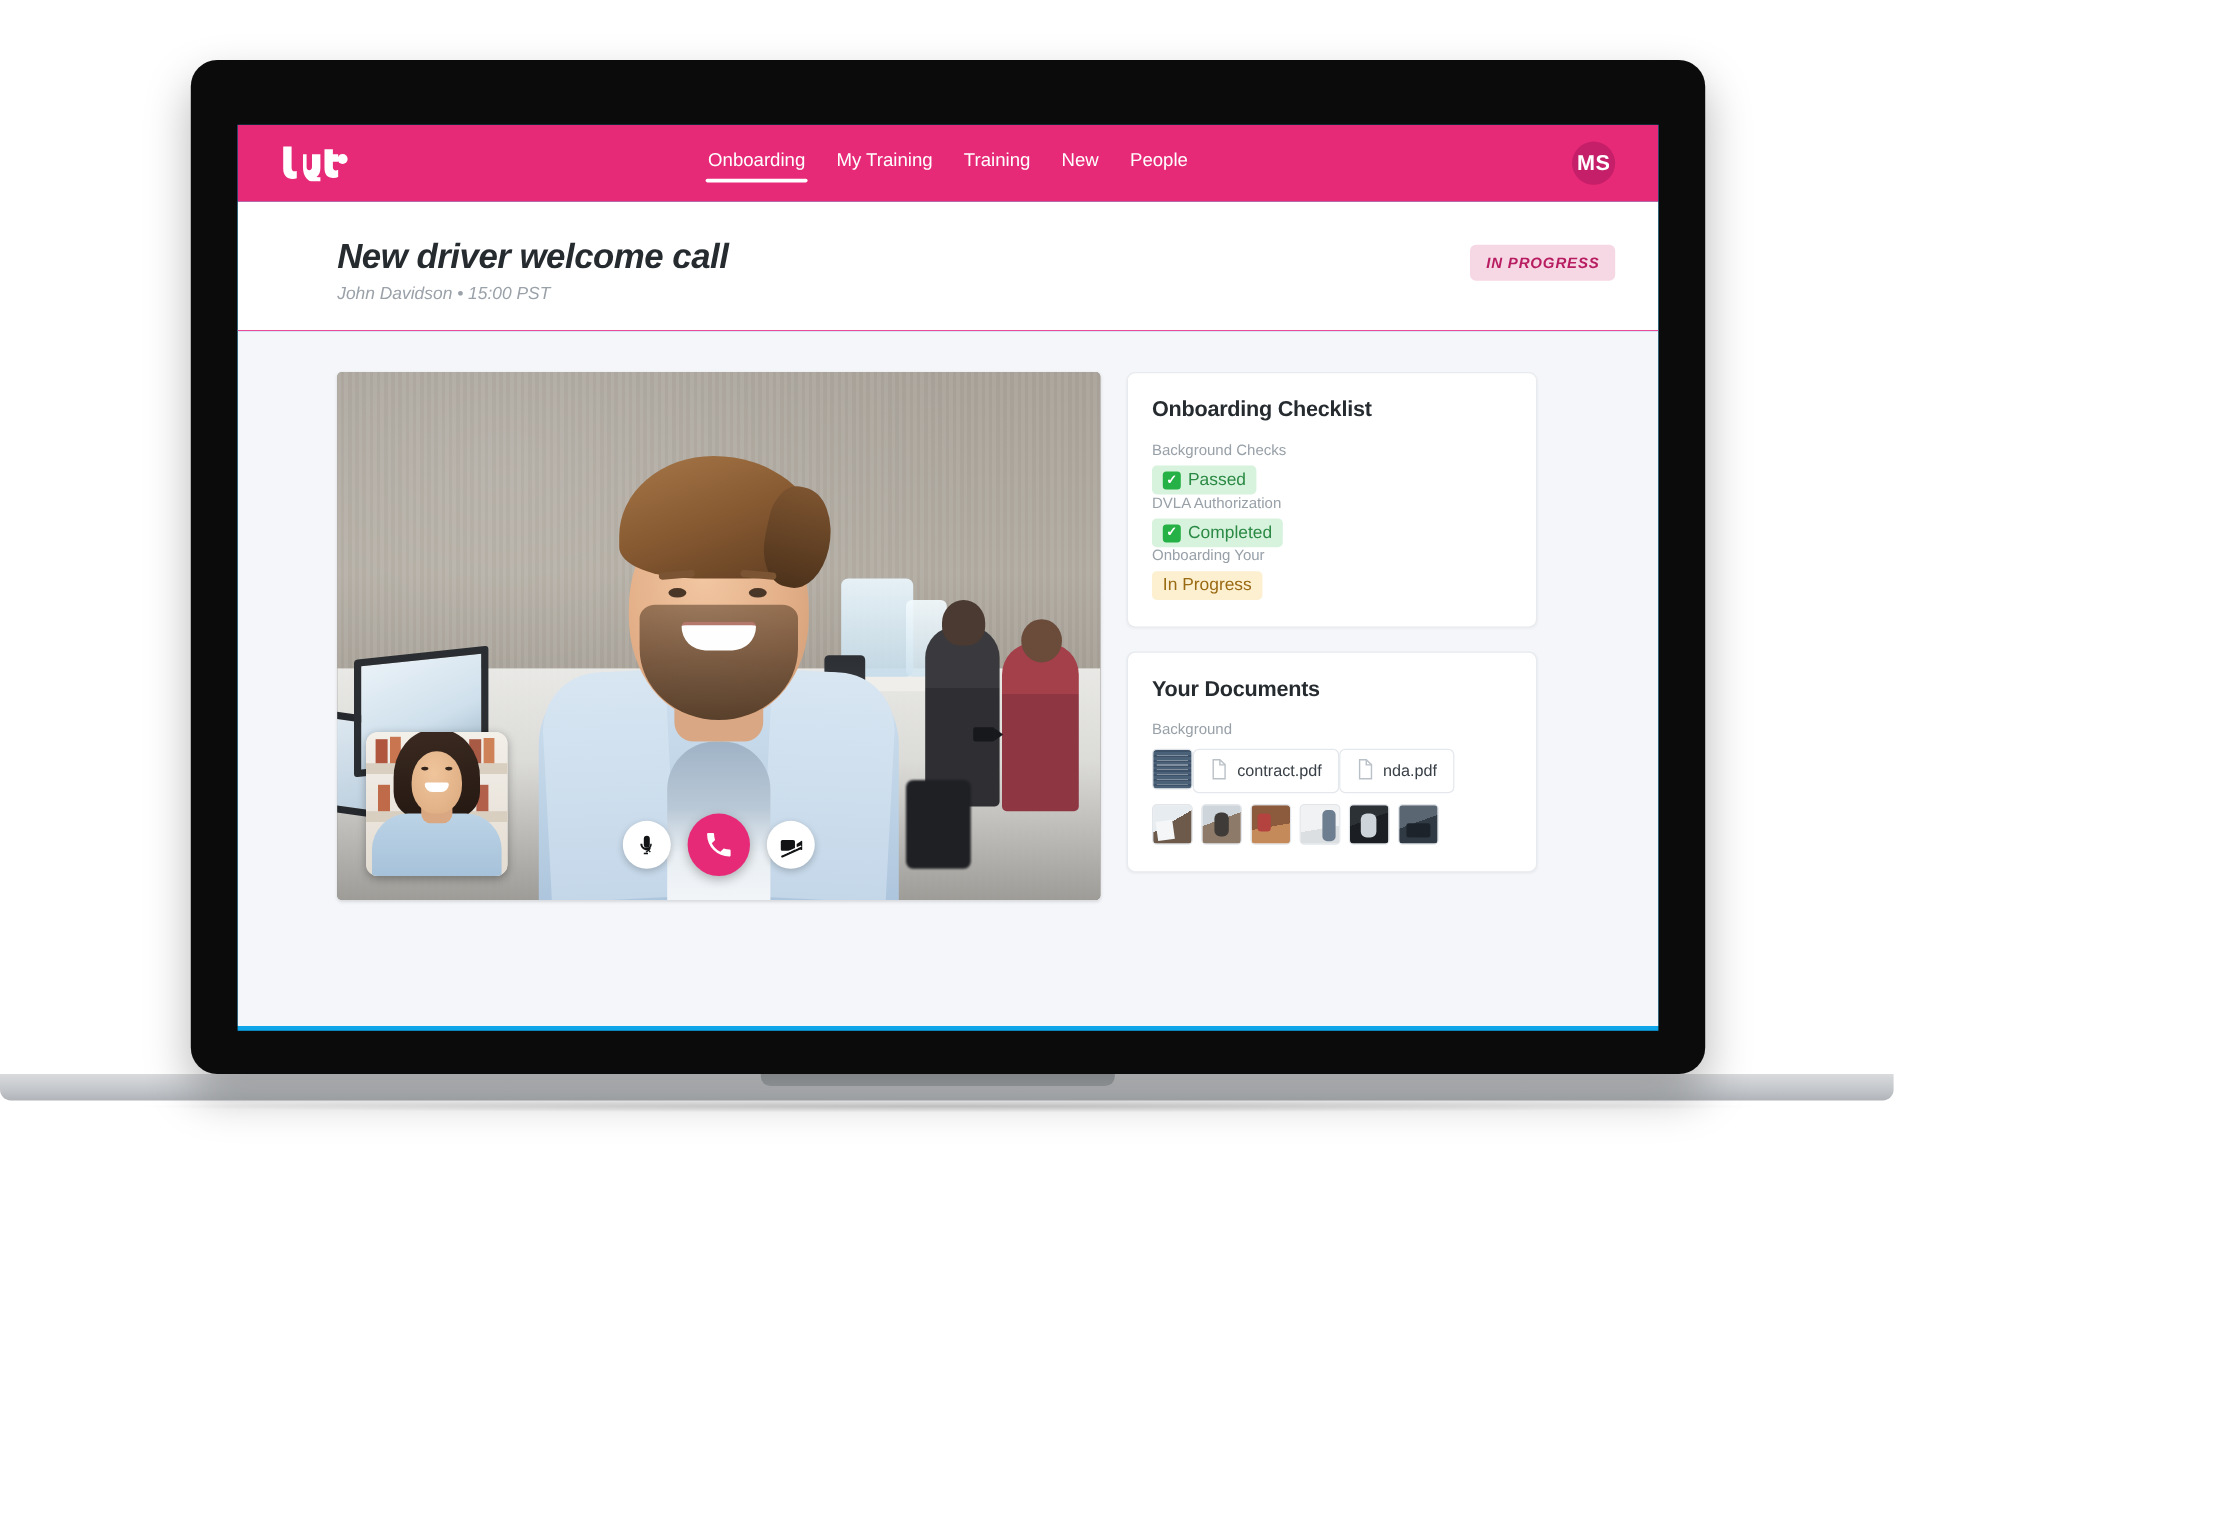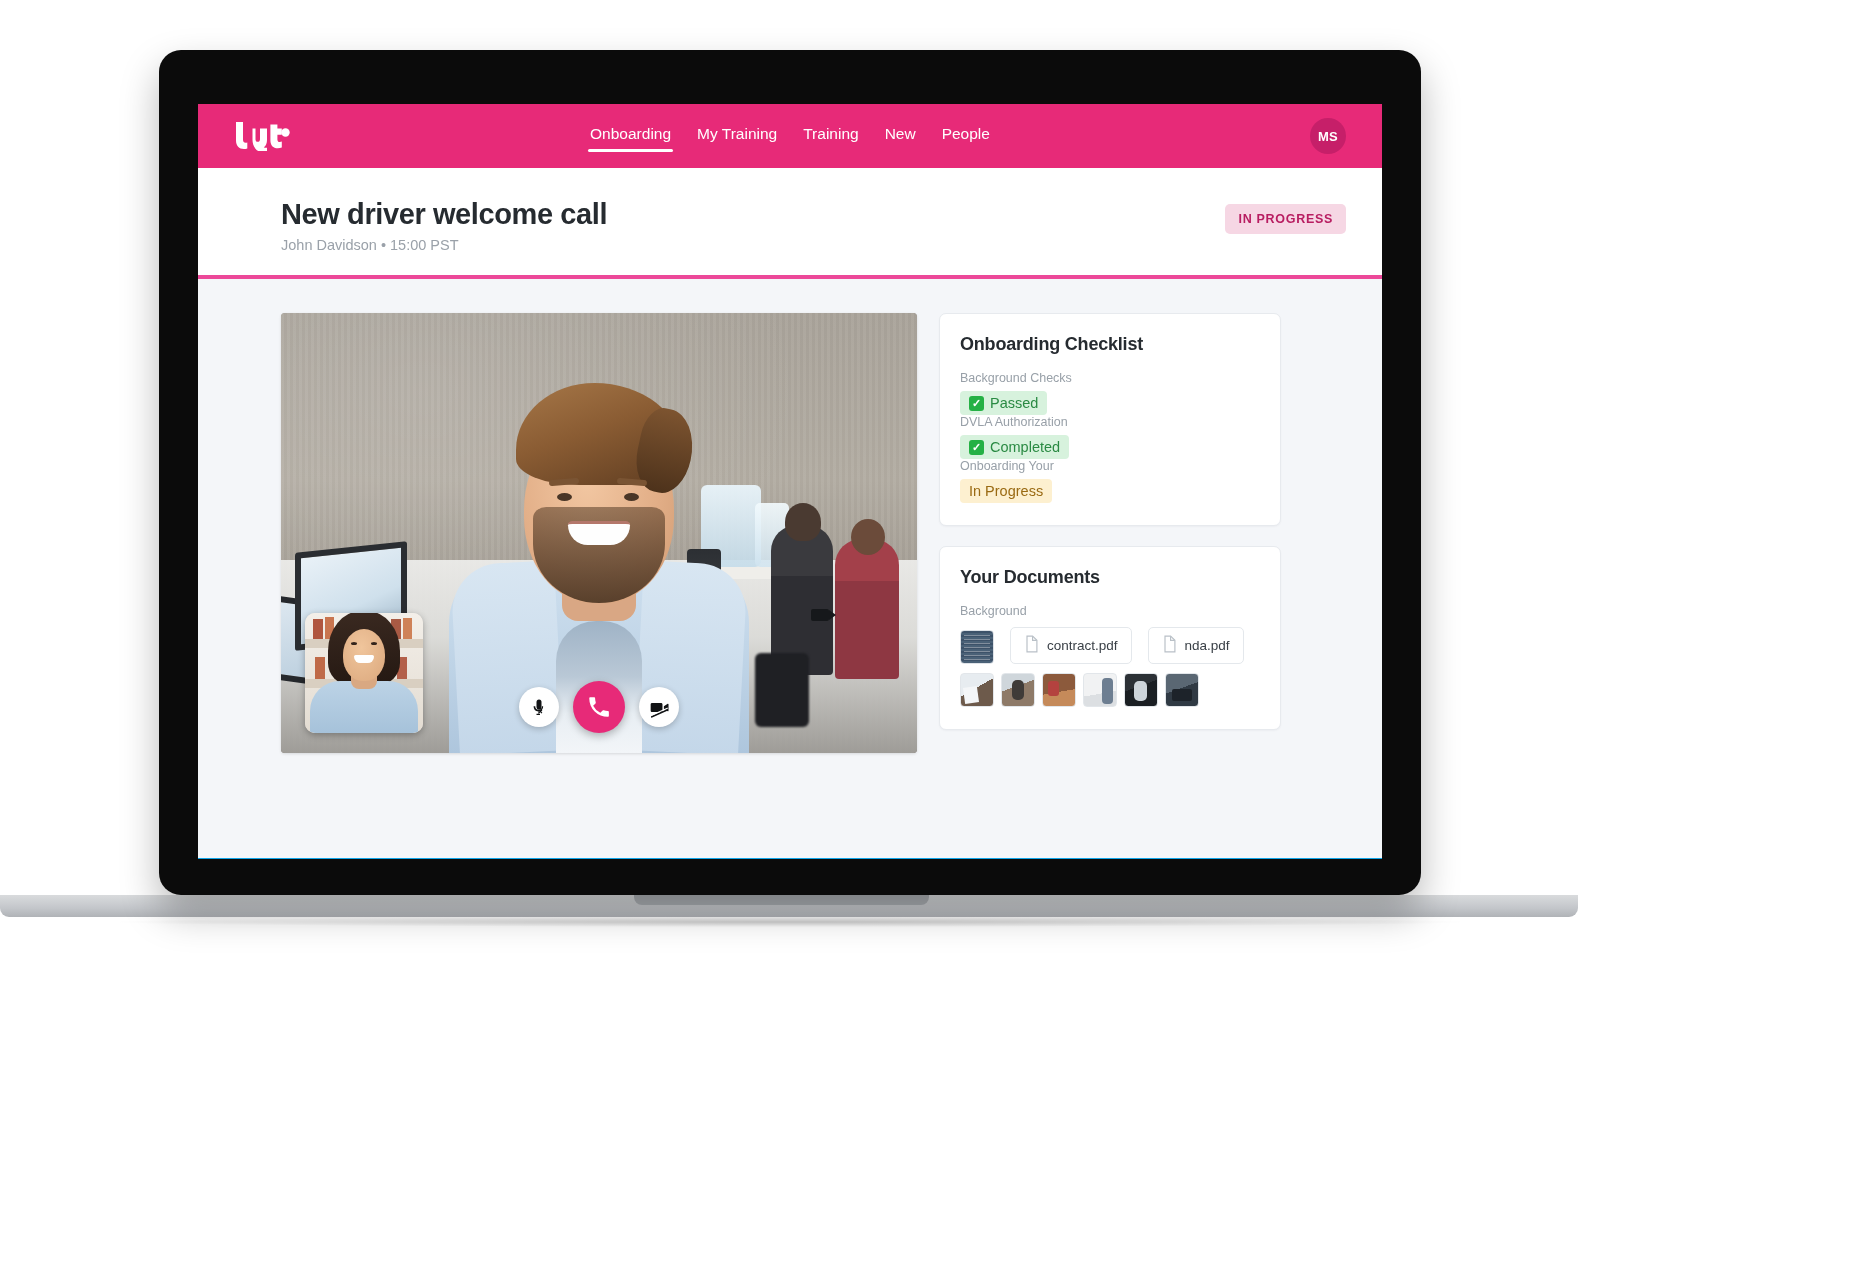--- a/index.html
+++ b/index.html
@@ -82,33 +82,33 @@
   }
   .navitem.active::after {
     content:"";
     position:absolute; left:0; right:0; bottom:0;
     height: 3px; background:#ffffff; border-radius:2px;
   }
   .avatar {
     position: absolute; right: 36px; top: 14px;
     width: 36px; height: 36px; border-radius: 50%;
     background: #c61f69;
-    color:#fff; font-size: 13px; font-weight: 700;
+    color:#fff; font-size: 18px; font-weight: 700;
     display:flex; align-items:center; justify-content:center;
     letter-spacing: .3px;
     cursor: pointer;
     margin-left: 47px;
   }
 
   
   .pagehead {
     background:#ffffff;
     padding: 30px 36px 22px 83px;
-    border-bottom: 4px solid #ec4899;
-    display:flex; align-items:flex-start; justify-content:space-between;
+    border-bottom: 1px solid #ec4899;
+    display:flex; align-items:flex-start; justify-content:space-between;font-style:italic;
   }
   .pagehead h1 {
     font-size: 29px; font-weight: 700; color:#262b30;
     letter-spacing: -0.4px; line-height: 1.15;
   }
   .pagehead .sub {
     margin-top: 6px;
     font-size: 14.5px; color:#9aa1a9;
   }
   .statusbadge {
@@ -383,21 +383,21 @@
   .chip.amber { background:#fdf0d0; color:#9a6a13; }
   .chip:last-child { margin-bottom: 0; }
   .checkglyph {
     width:15px; height:15px; border-radius:3px; background:#25b145;
     display:inline-flex; align-items:center; justify-content:center;
     color:#fff; font-size:11px; line-height:1; font-weight:700;
   }
 
   
   .attach-label { font-size:12.5px; color:#98a0a8; margin-bottom:9px; }
-  .filerow { display:flex; gap:16px; align-items:flex-end; margin-bottom:9px; }
+  .filerow { display:flex; gap:0; align-items:flex-start; margin-bottom:9px; }
   .thumbdoc {
     width:34px; height:34px; border-radius:4px;
     background: repeating-linear-gradient(0deg,#4a6177 0 2px,#3d5269 2px 4px);
     border:1px solid #dfe3e8; flex-shrink:0;
     position:relative; overflow:hidden;
   }
   .thumbdoc::after{
     content:""; position:absolute; inset:3px;
     background: repeating-linear-gradient(0deg, rgba(255,255,255,.35) 0 1px, rgba(255,255,255,0) 1px 4px);
   }

